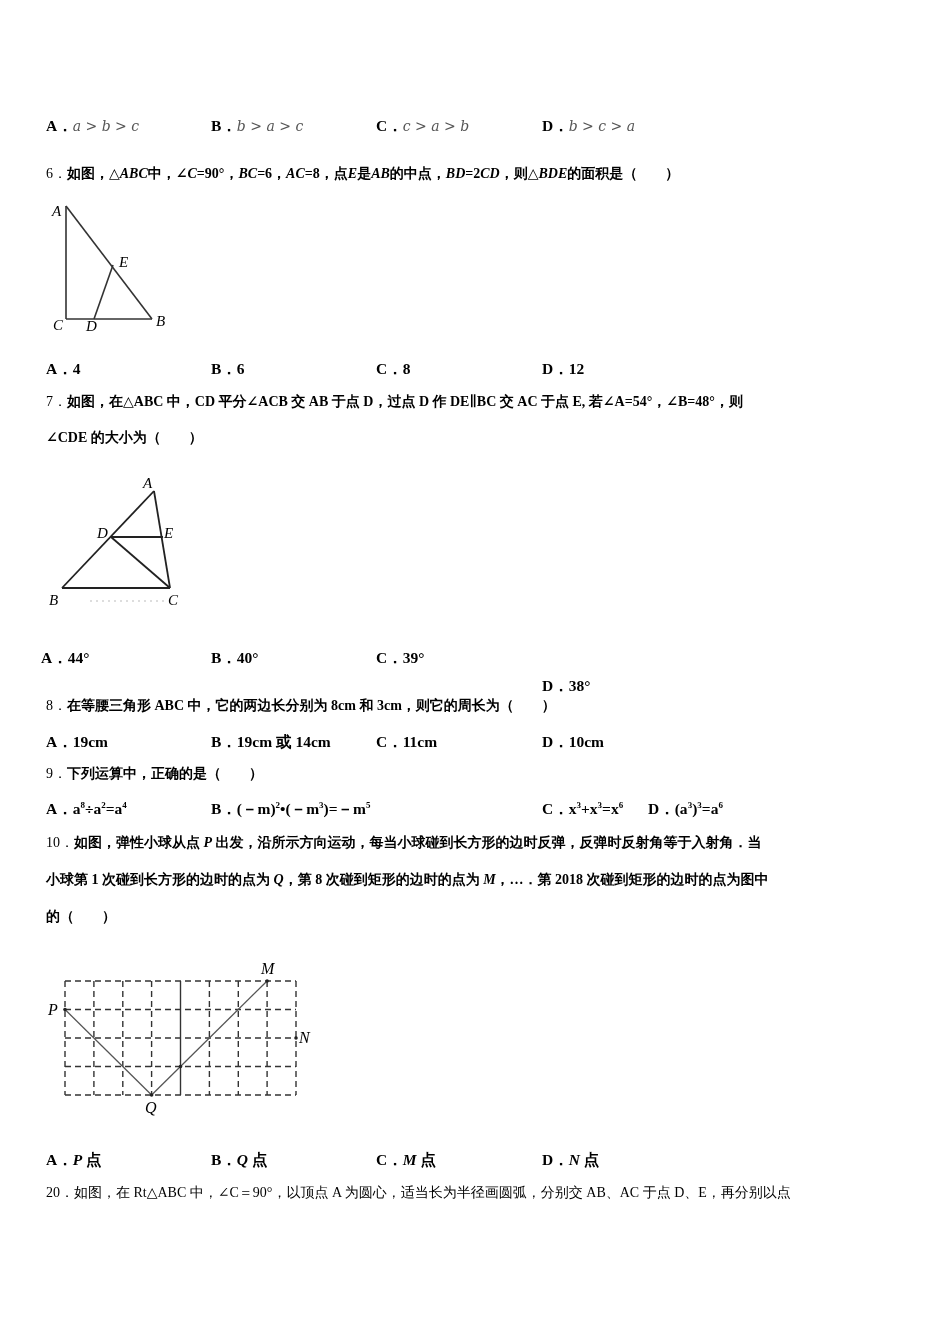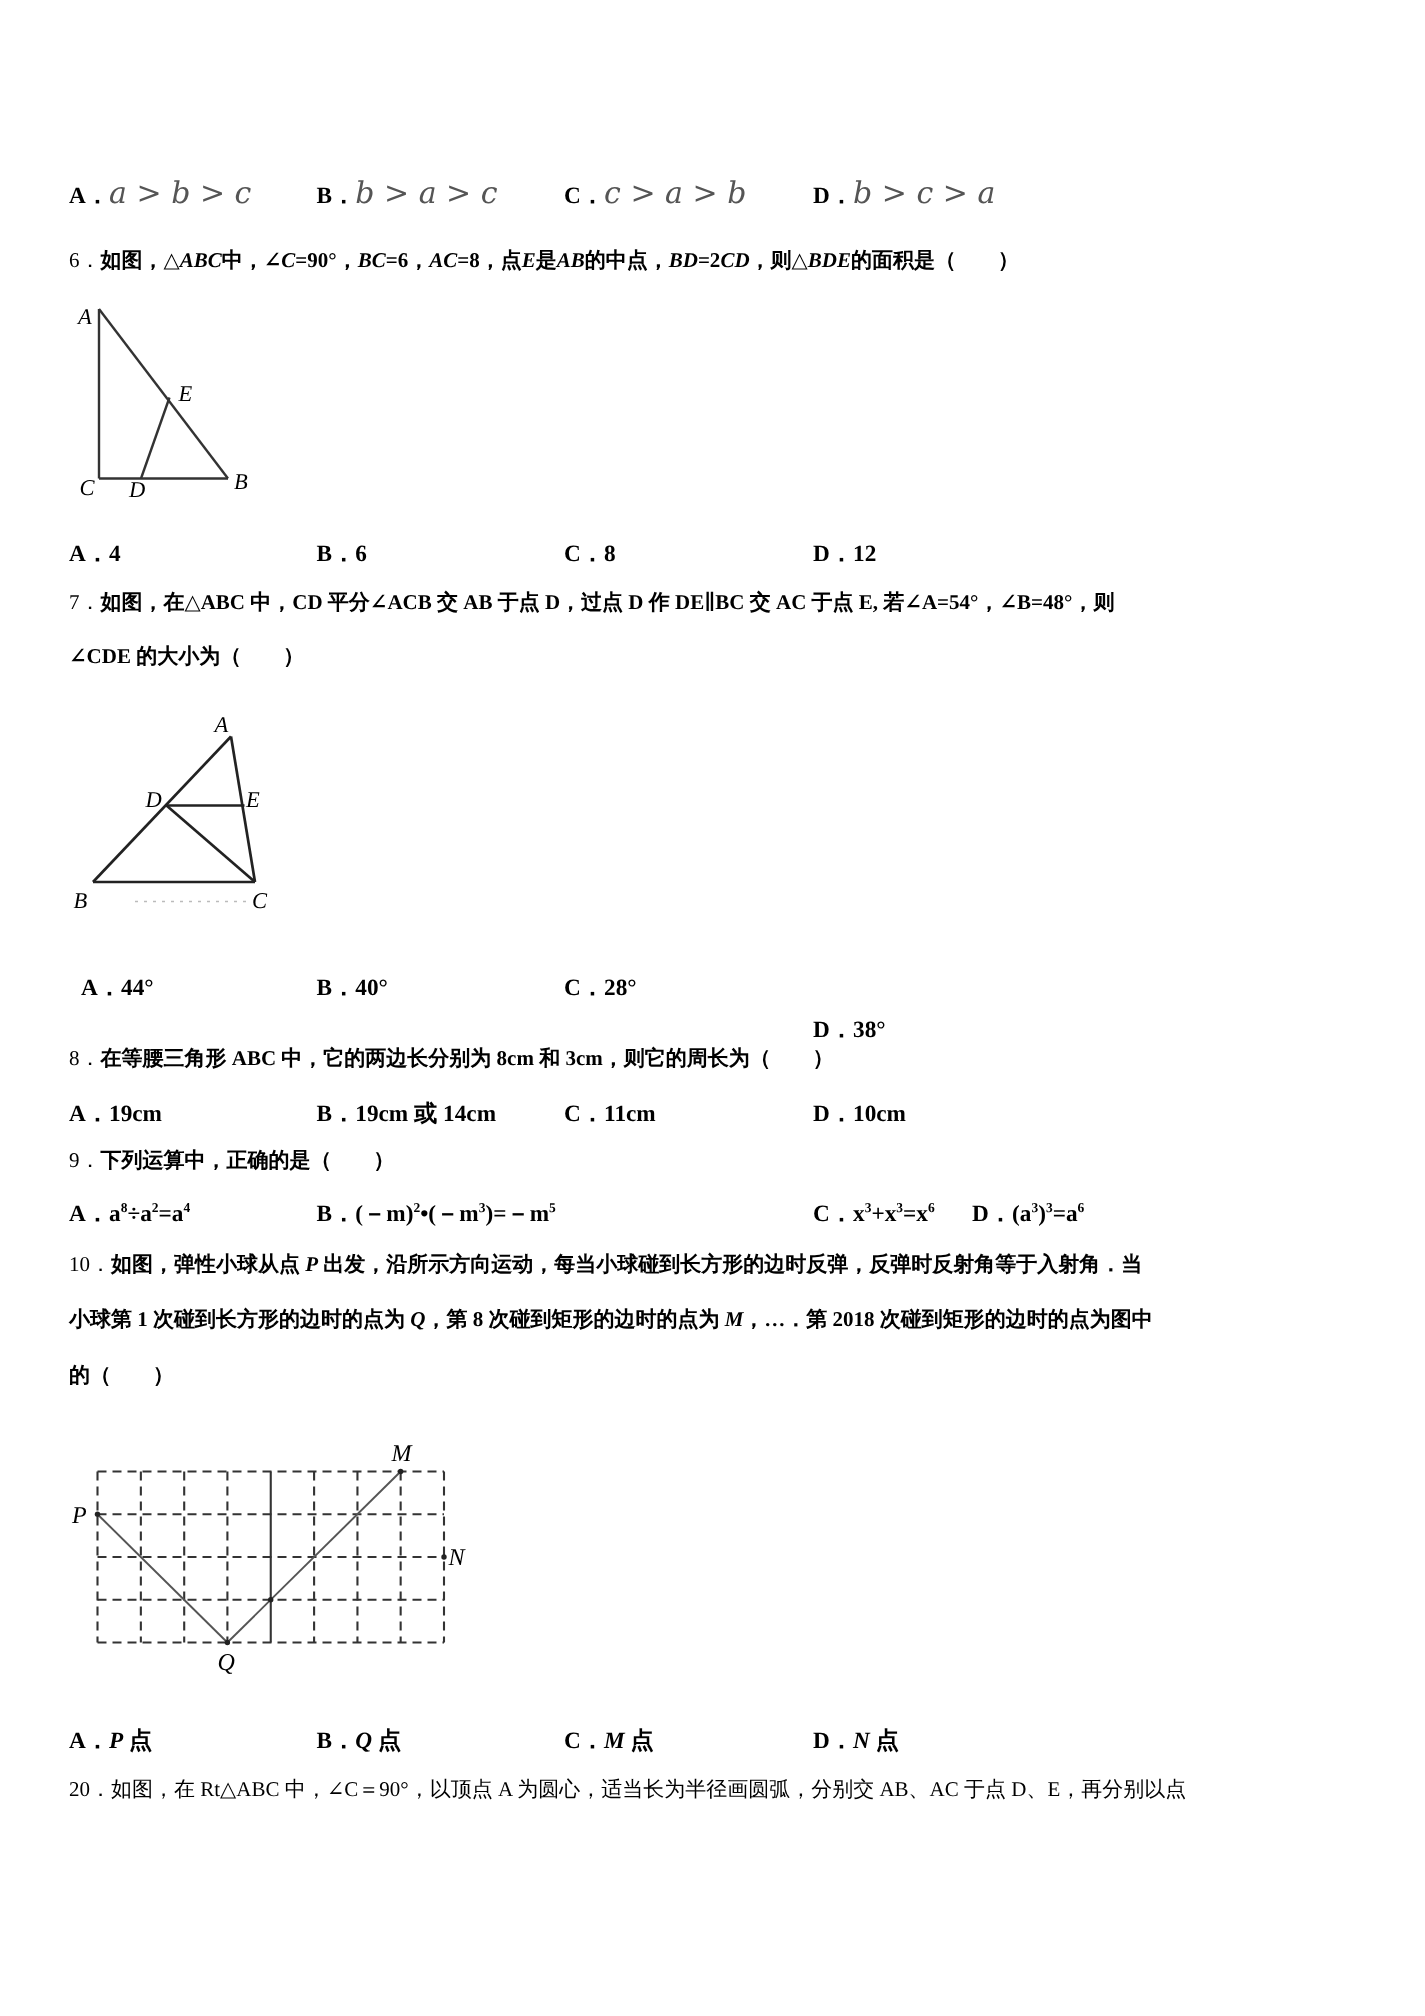--- a/index.html
+++ b/index.html
@@ -2,21 +2,21 @@
 <html><head>
 <meta charset="utf-8">
 <style>
   html, body { margin: 0; padding: 0; background: #ffffff; }
   body { width: 950px; height: 1344px; position: relative; overflow: hidden;
          font-family: "Liberation Serif", "DejaVu Serif", serif; color: #000; }
   .abs { position: absolute; white-space: nowrap; }
   .q { font-size: 14px; font-weight: bold; }
   .qn { font-weight: normal; }
   .opt { font-size: 15.5px; font-weight: bold; }
-  .mathimg { font-family: "DejaVu Serif", serif; font-style: italic; font-weight: normal; color: #555; font-size: 20px; }
+  .mathimg { font-family: "DejaVu Serif", serif; font-style: italic; font-weight: normal; color: #555; font-size: 14px; }
   i { font-style: italic; }
   sup { font-size: 9px; vertical-align: 6px; line-height: 0; }
   svg text { font-family: "Liberation Serif", serif; font-style: italic; }
 </style>
 </head>
 <body>
 
 <div>
   <div class="abs opt" style="left:46px;top:116px;">
     <span>A．</span><span class="mathimg">a &gt; b &gt; c</span>
@@ -74,23 +74,23 @@
   </g>
   <line x1="50" y1="131" x2="128" y2="131" stroke="#bbb" stroke-width="1" stroke-dasharray="2,4"></line>
   <text x="103" y="18" font-size="15">A</text>
   <text x="57" y="68" font-size="15">D</text>
   <text x="124" y="68" font-size="15">E</text>
   <text x="9" y="135" font-size="15">B</text>
   <text x="128" y="135" font-size="15">C</text>
 </svg>
 
 <div>
-  <div class="abs opt" style="left:54px;top:648px;"><span>A．</span><span>44°</span></div>
+  <div class="abs opt" style="left:41px;top:648px;"><span>A．</span><span>44°</span></div>
   <div class="abs opt" style="left:211px;top:648px;"><span>B．</span><span>40°</span></div>
-  <div class="abs opt" style="left:376px;top:648px;"><span>C．</span><span>28°</span></div>
+  <div class="abs opt" style="left:376px;top:648px;"><span>C．</span><span>39°</span></div>
   <div class="abs opt" style="left:542px;top:664px;margin-top:12px;"><span>D．</span><span>38°</span></div>
 </div>
 
 <div class="abs q" style="left:46px;top:697px;">
   <span class="qn">8．</span><span>在等腰三角形 ABC 中，它的两边长分别为 8cm 和 3cm，则它的周长为（　　）</span>
 </div>
 <div>
   <div class="abs opt" style="left:46px;top:732px;"><span>A．</span><span>19cm</span></div>
   <div class="abs opt" style="left:211px;top:732px;"><span>B．</span><span>19cm 或 14cm</span></div>
   <div class="abs opt" style="left:376px;top:732px;"><span>C．</span><span>11cm</span></div>

